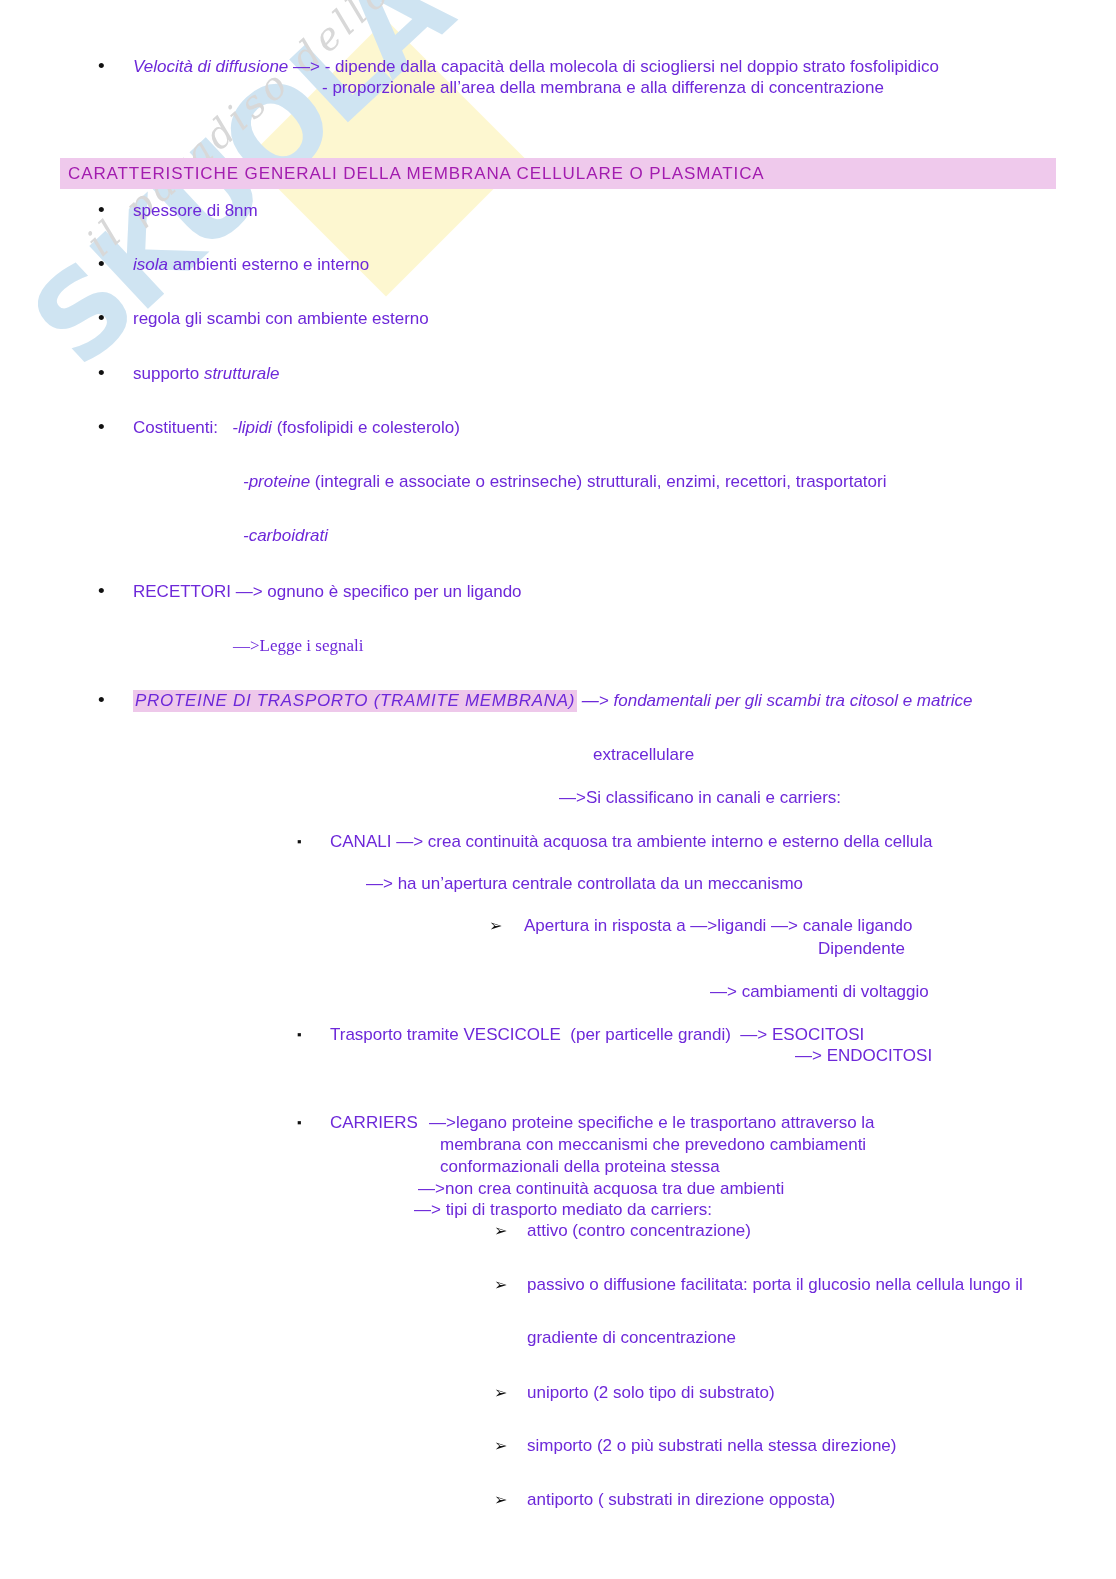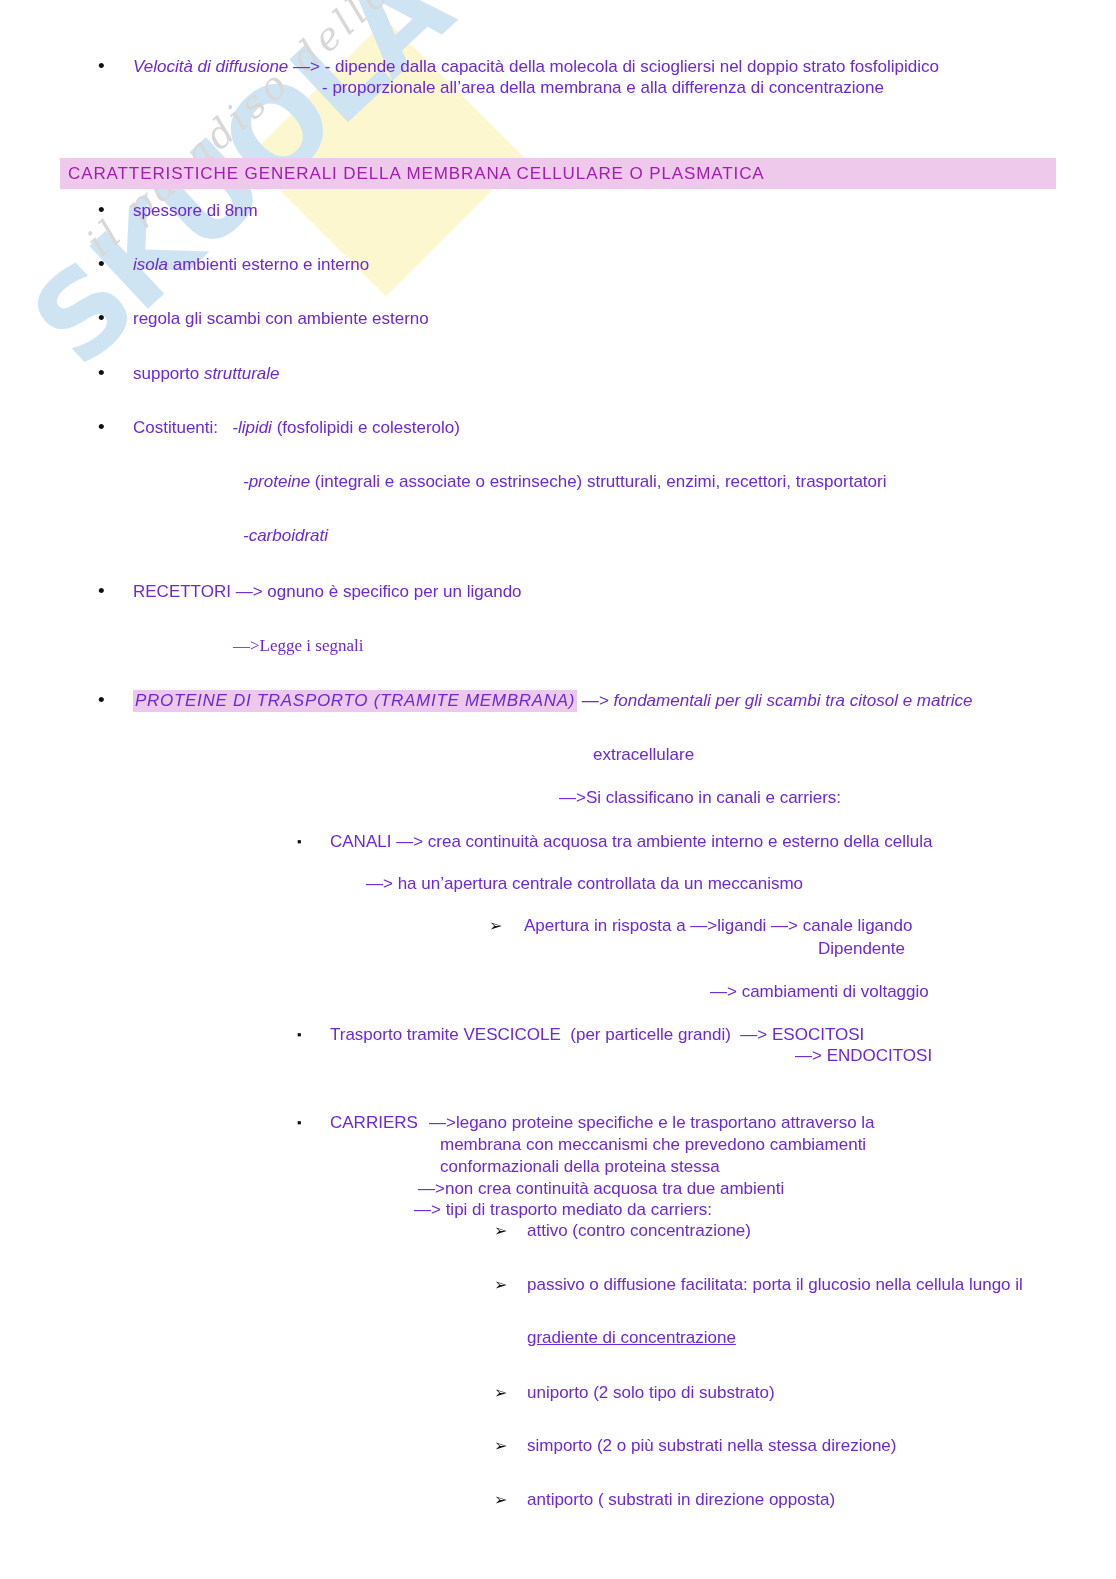--- a/index.html
+++ b/index.html
@@ -205,21 +205,21 @@
     <div class="line" style="left:440px; top:1134px;">membrana con meccanismi che prevedono cambiamenti</div>
     <div class="line" style="left:440px; top:1156px;">conformazionali della proteina stessa</div>
     <div class="line" style="left:418px; top:1178px;">—&gt;non crea continuità acquosa tra due ambienti</div>
     <div class="line" style="left:414px; top:1199px;">—&gt; tipi di trasporto mediato da carriers:</div>
 
     <span class="bullet-arrow" style="left:494px; top:1220px;">➢</span>
     <div class="line" style="left:527px; top:1220px;">attivo (contro concentrazione)</div>
 
     <span class="bullet-arrow" style="left:494px; top:1274px;">➢</span>
     <div class="line" style="left:527px; top:1274px;">passivo o diffusione facilitata: porta il glucosio nella cellula lungo il</div>
-    <div class="line" style="left:527px; top:1327px;text-decoration:underline;">gradiente di concentrazione</div>
+    <div class="line" style="left:527px; top:1327px;">gradiente di concentrazione</div>
 
     <span class="bullet-arrow" style="left:494px; top:1382px;">➢</span>
     <div class="line" style="left:527px; top:1382px;">uniporto (2 solo tipo di substrato)</div>
 
     <span class="bullet-arrow" style="left:494px; top:1435px;">➢</span>
     <div class="line" style="left:527px; top:1435px;">simporto (2 o più substrati nella stessa direzione)</div>
 
     <span class="bullet-arrow" style="left:494px; top:1489px;">➢</span>
     <div class="line" style="left:527px; top:1489px;">antiporto ( substrati in direzione opposta)</div>
 

